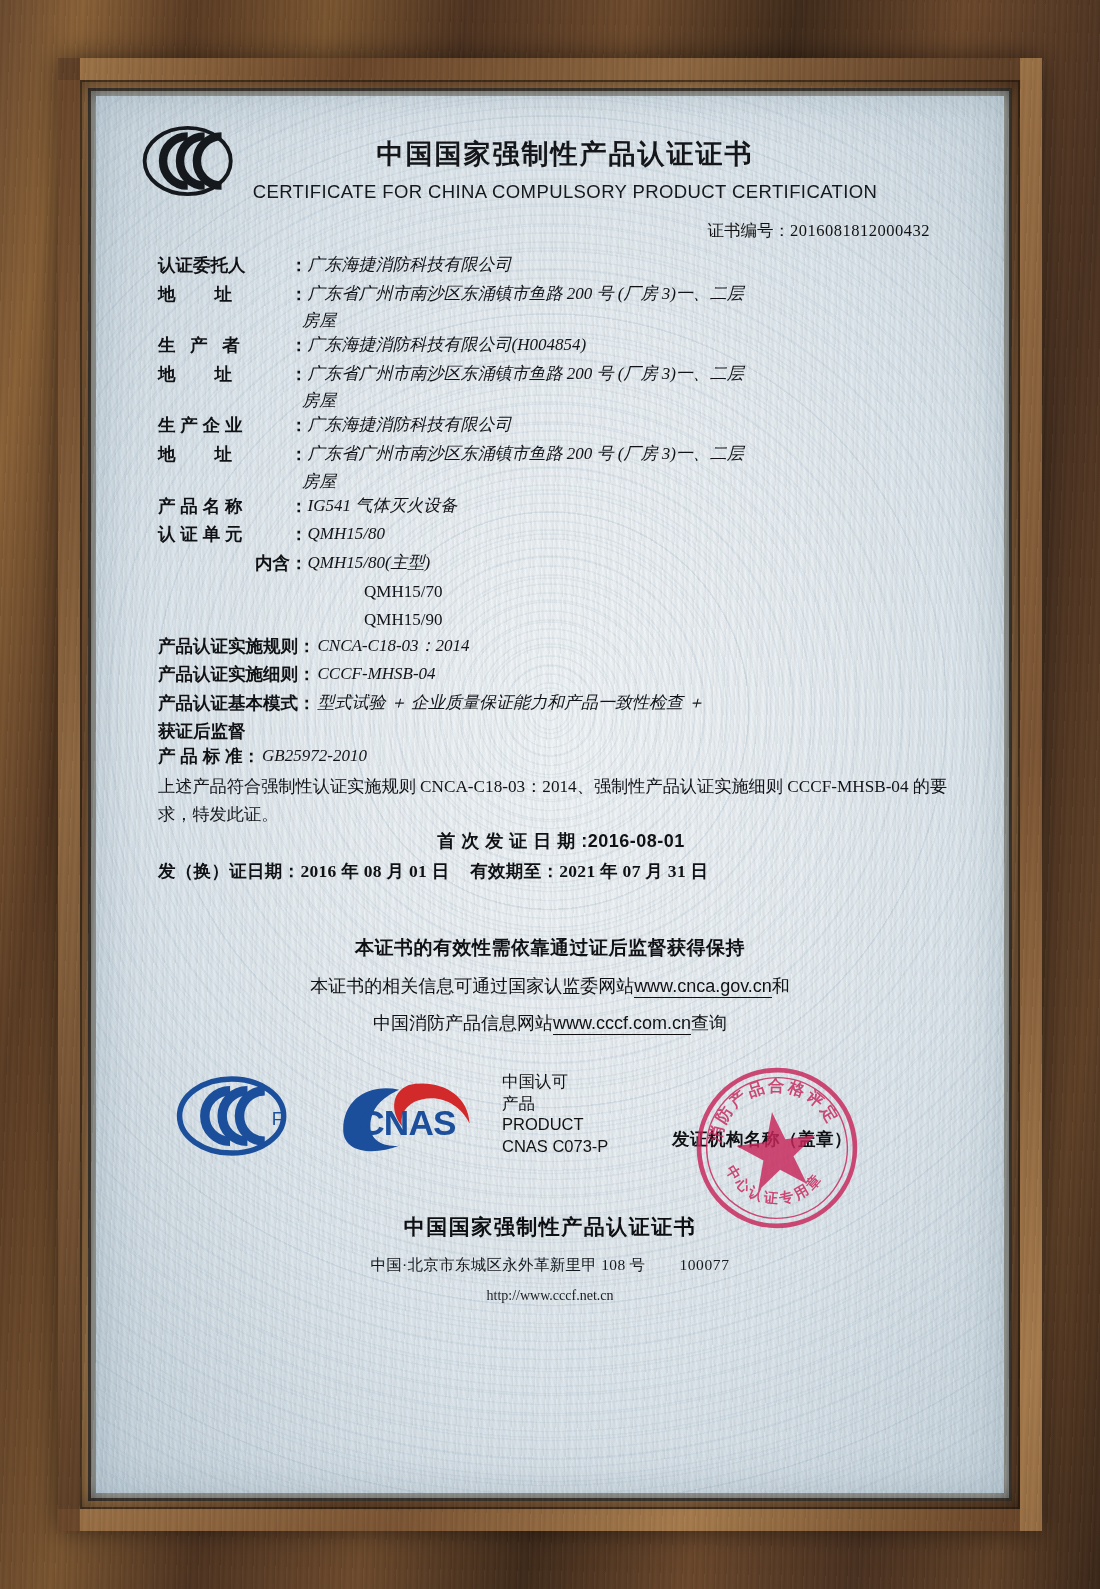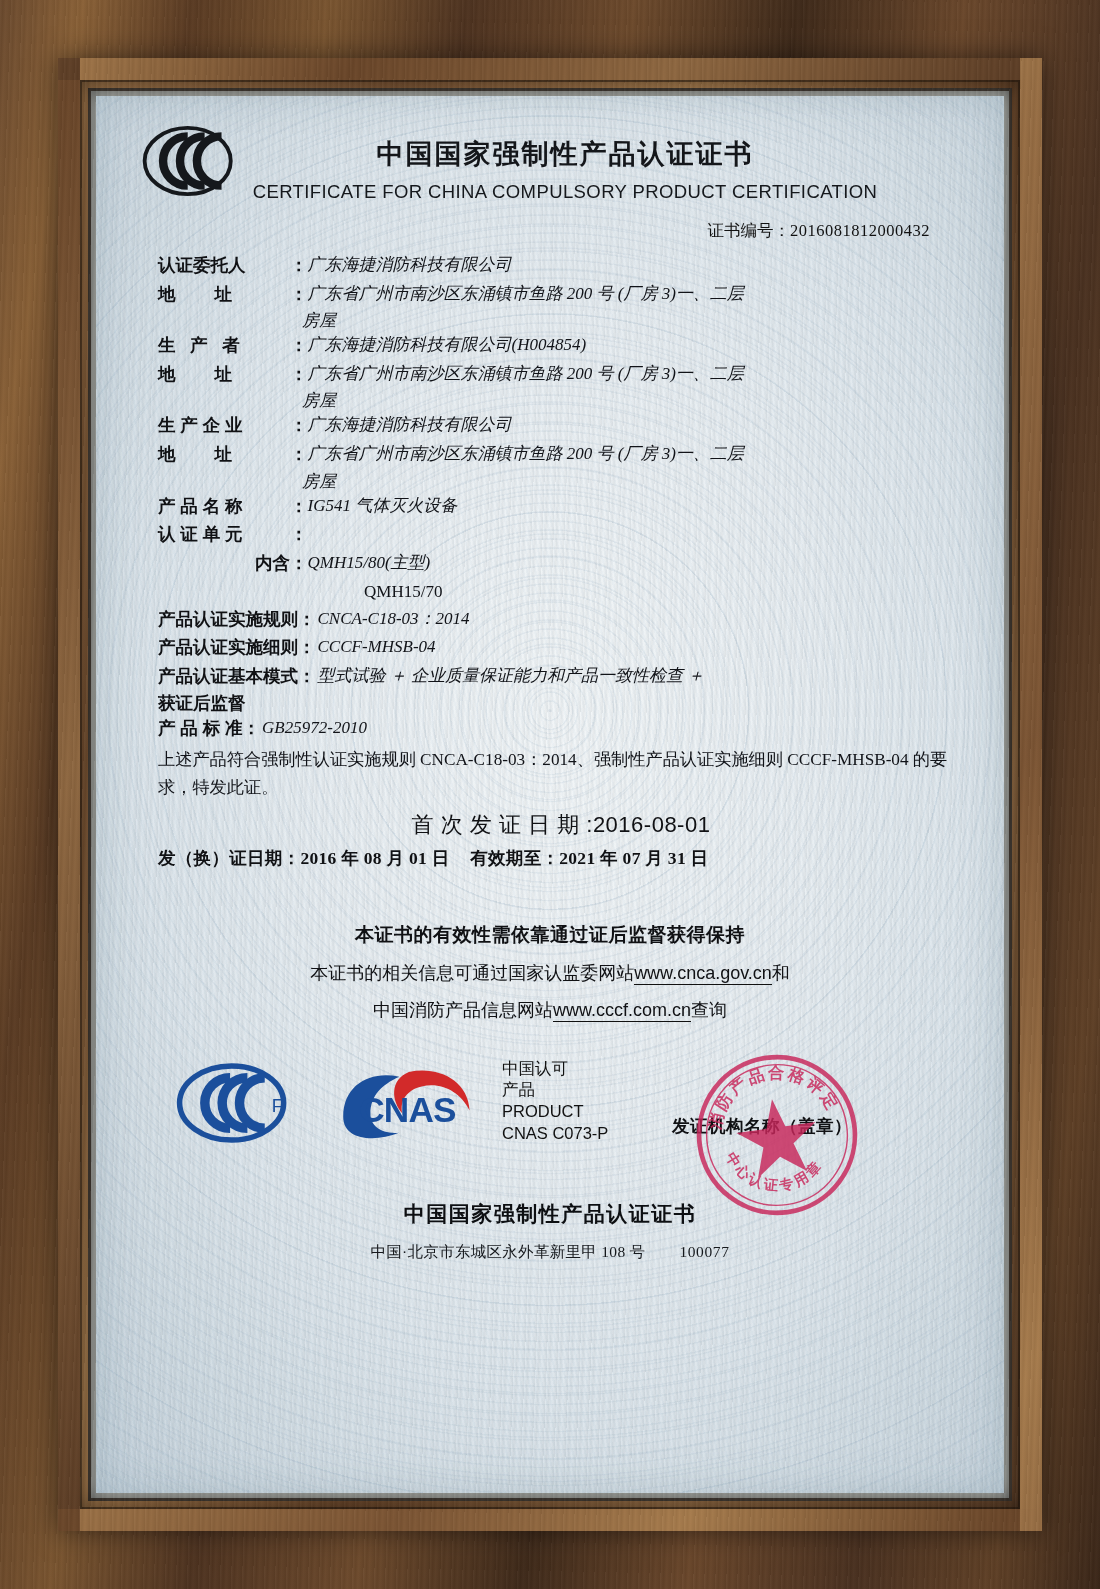--- a/index.html
+++ b/index.html
@@ -207,24 +207,23 @@
     margin-right: 2px;
   }
   .para {
     font-size: 17.2px;
     line-height: 1.62;
     color: #111318;
     margin-top: 4px;
   }
   .first-issue {
     text-align: center;
-    margin-top: 8px;
-    font-family: "Liberation Sans", sans-serif;
-    font-weight: normal;
-    font-size: 22px;
+    font-family: "Liberation Sans", sans-serif;
+    font-weight: bold;
+    font-size: 18px;
     color: #101114;
     letter-spacing: 0.5px;
   }
   .dates {
     margin-top: 6px;
     font-family: "Liberation Sans", sans-serif;
     font-weight: bold;
     font-size: 17.5px;
     color: #101114;
     letter-spacing: 0.3px;
@@ -406,28 +405,30 @@
 
         <div class="row">
           <span class="lbl">产 品 名 称</span>
           <span class="colon">：</span>
           <span class="val">IG541 气体灭火设备</span>
         </div>
 
         <div class="row">
           <span class="lbl">认 证 单 元</span>
           <span class="colon">：</span>
+          <span class="val">QMH15/80</span>
         </div>
 
         <div class="row indent">
           <span class="lbl">内含</span>
           <span class="colon">：</span>
           <span class="val">QMH15/80(主型)</span>
         </div>
         <div class="sub-val">QMH15/70</div>
+        <div class="sub-val">QMH15/90</div>
 
         <div class="row wide">
           <span class="lbl" style="flex:0 0 auto;text-align:center;">产品认证实施规则：</span>
           <span class="val">CNCA-C18-03：2014</span>
         </div>
 
         <div class="row wide">
           <span class="lbl" style="flex:0 0 auto;">产品认证实施细则：</span>
           <span class="val">CCCF-MHSB-04</span>
         </div>
@@ -512,17 +513,18 @@
             </g>
           </svg>
         </div>
       </div>
 
       <div class="footer">
         <div class="org">中国国家强制性产品认证证书</div>
         <div class="addr">
           <span>中国·北京市东城区永外革新里甲 108 号</span><span class="zip">100077</span>
         </div>
+        <div class="site">http://www.cccf.net.cn</div>
       </div>
 
     </div>
   </div>
 </div>
 
 </body></html>

